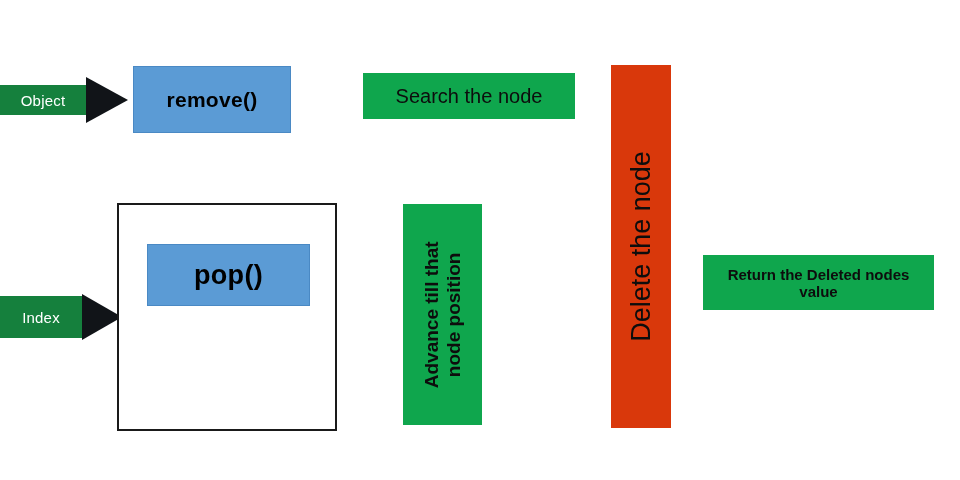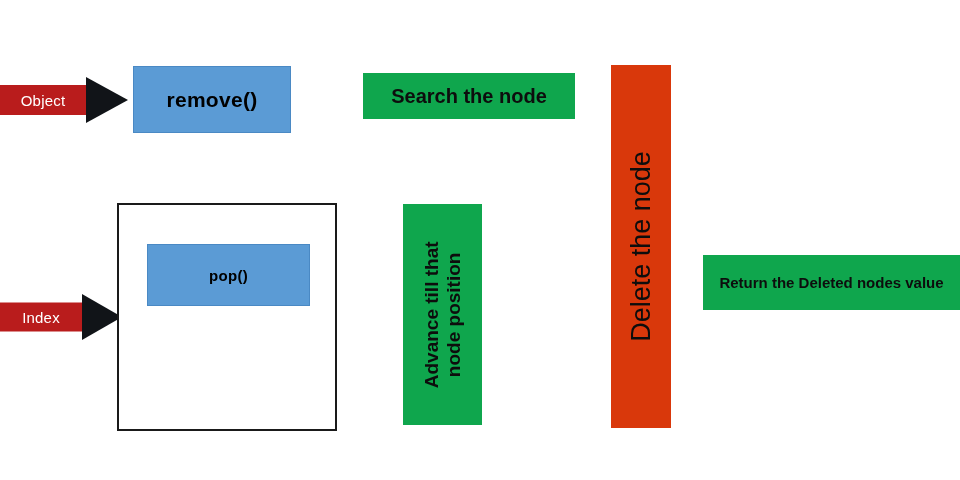--- a/index.html
+++ b/index.html
@@ -21,21 +21,21 @@
   .arrow {
     position: absolute;
     display: flex;
     align-items: center;
   }
   .arrow-shaft {
     position: absolute;
     left: 0;
     top: 50%;
     transform: translateY(-50%);
-    background: #b91c1c;
+    background: #15803d;
     display: flex;
     align-items: center;
     justify-content: center;
   }
   .arrow-head {
     position: absolute;
     top: 50%;
     transform: translateY(-50%);
     width: 0;
     height: 0;
@@ -77,21 +77,20 @@
   
   .green-box {
     position: absolute;
     background: #0FA64D;
     box-sizing: border-box;
     display: flex;
     align-items: center;
     justify-content: center;
     color: #0d0d0d;
     text-align: center;
-    font-weight: bold;
   }
   .green-box.bold { font-weight: bold; }
 
   
   .vert-box {
     position: absolute;
     box-sizing: border-box;
     display: flex;
     align-items: center;
     justify-content: center;
@@ -122,38 +121,38 @@
 
   <div class="blue-box" style="left:133px; top:66px; width:158px; height:67px; font-size:21px;">
     <span>remove()</span>
   </div>
 
   <div class="green-box" style="left:363px; top:73px; width:212px; height:46px; font-size:20px;">
     <span>Search the node</span>
   </div>
 
   <div class="arrow" style="left:0px; top:294px; width:120px; height:46px;">
-    <div class="arrow-shaft" style="width:82px; height:29px;">
+    <div class="arrow-shaft" style="width:82px; height:42px;">
       <span class="arrow-label" style="font-size:15px;">Index</span>
     </div>
     <div class="arrow-head" style="left:82px; border-top-width:23px; border-bottom-width:23px; border-left-width:40px;"></div>
   </div>
 
   <div class="group-box" style="left:117px; top:203px; width:220px; height:228px;">
-    <div class="blue-box" style="left:28px; top:39px; width:163px; height:62px; font-size:15px;">
+    <div class="blue-box" style="left:28px; top:39px; width:163px; height:62px; font-size:27px;">
       <span>pop()</span>
     </div>
   </div>
 
   <div class="vert-box vert-green" style="left:403px; top:204px; width:79px; height:221px;">
     <span class="vert-text" style="font-size:19px; font-weight:bold;">Advance till that
 node position</span>
   </div>
 
   <div class="vert-box vert-red" style="left:611px; top:65px; width:60px; height:363px;">
     <span class="vert-text" style="font-size:27px;">Delete the node</span>
   </div>
 
-  <div class="green-box bold" style="left:703px; top:255px; width:257px; height:55px; font-size:15px; padding:0 10px;">
+  <div class="green-box bold" style="left:703px; top:255px; width:231px; height:55px; font-size:15px; padding:0 10px;">
     <span>Return the Deleted nodes value</span>
   </div>
 
 </div>
 
 </body></html>

